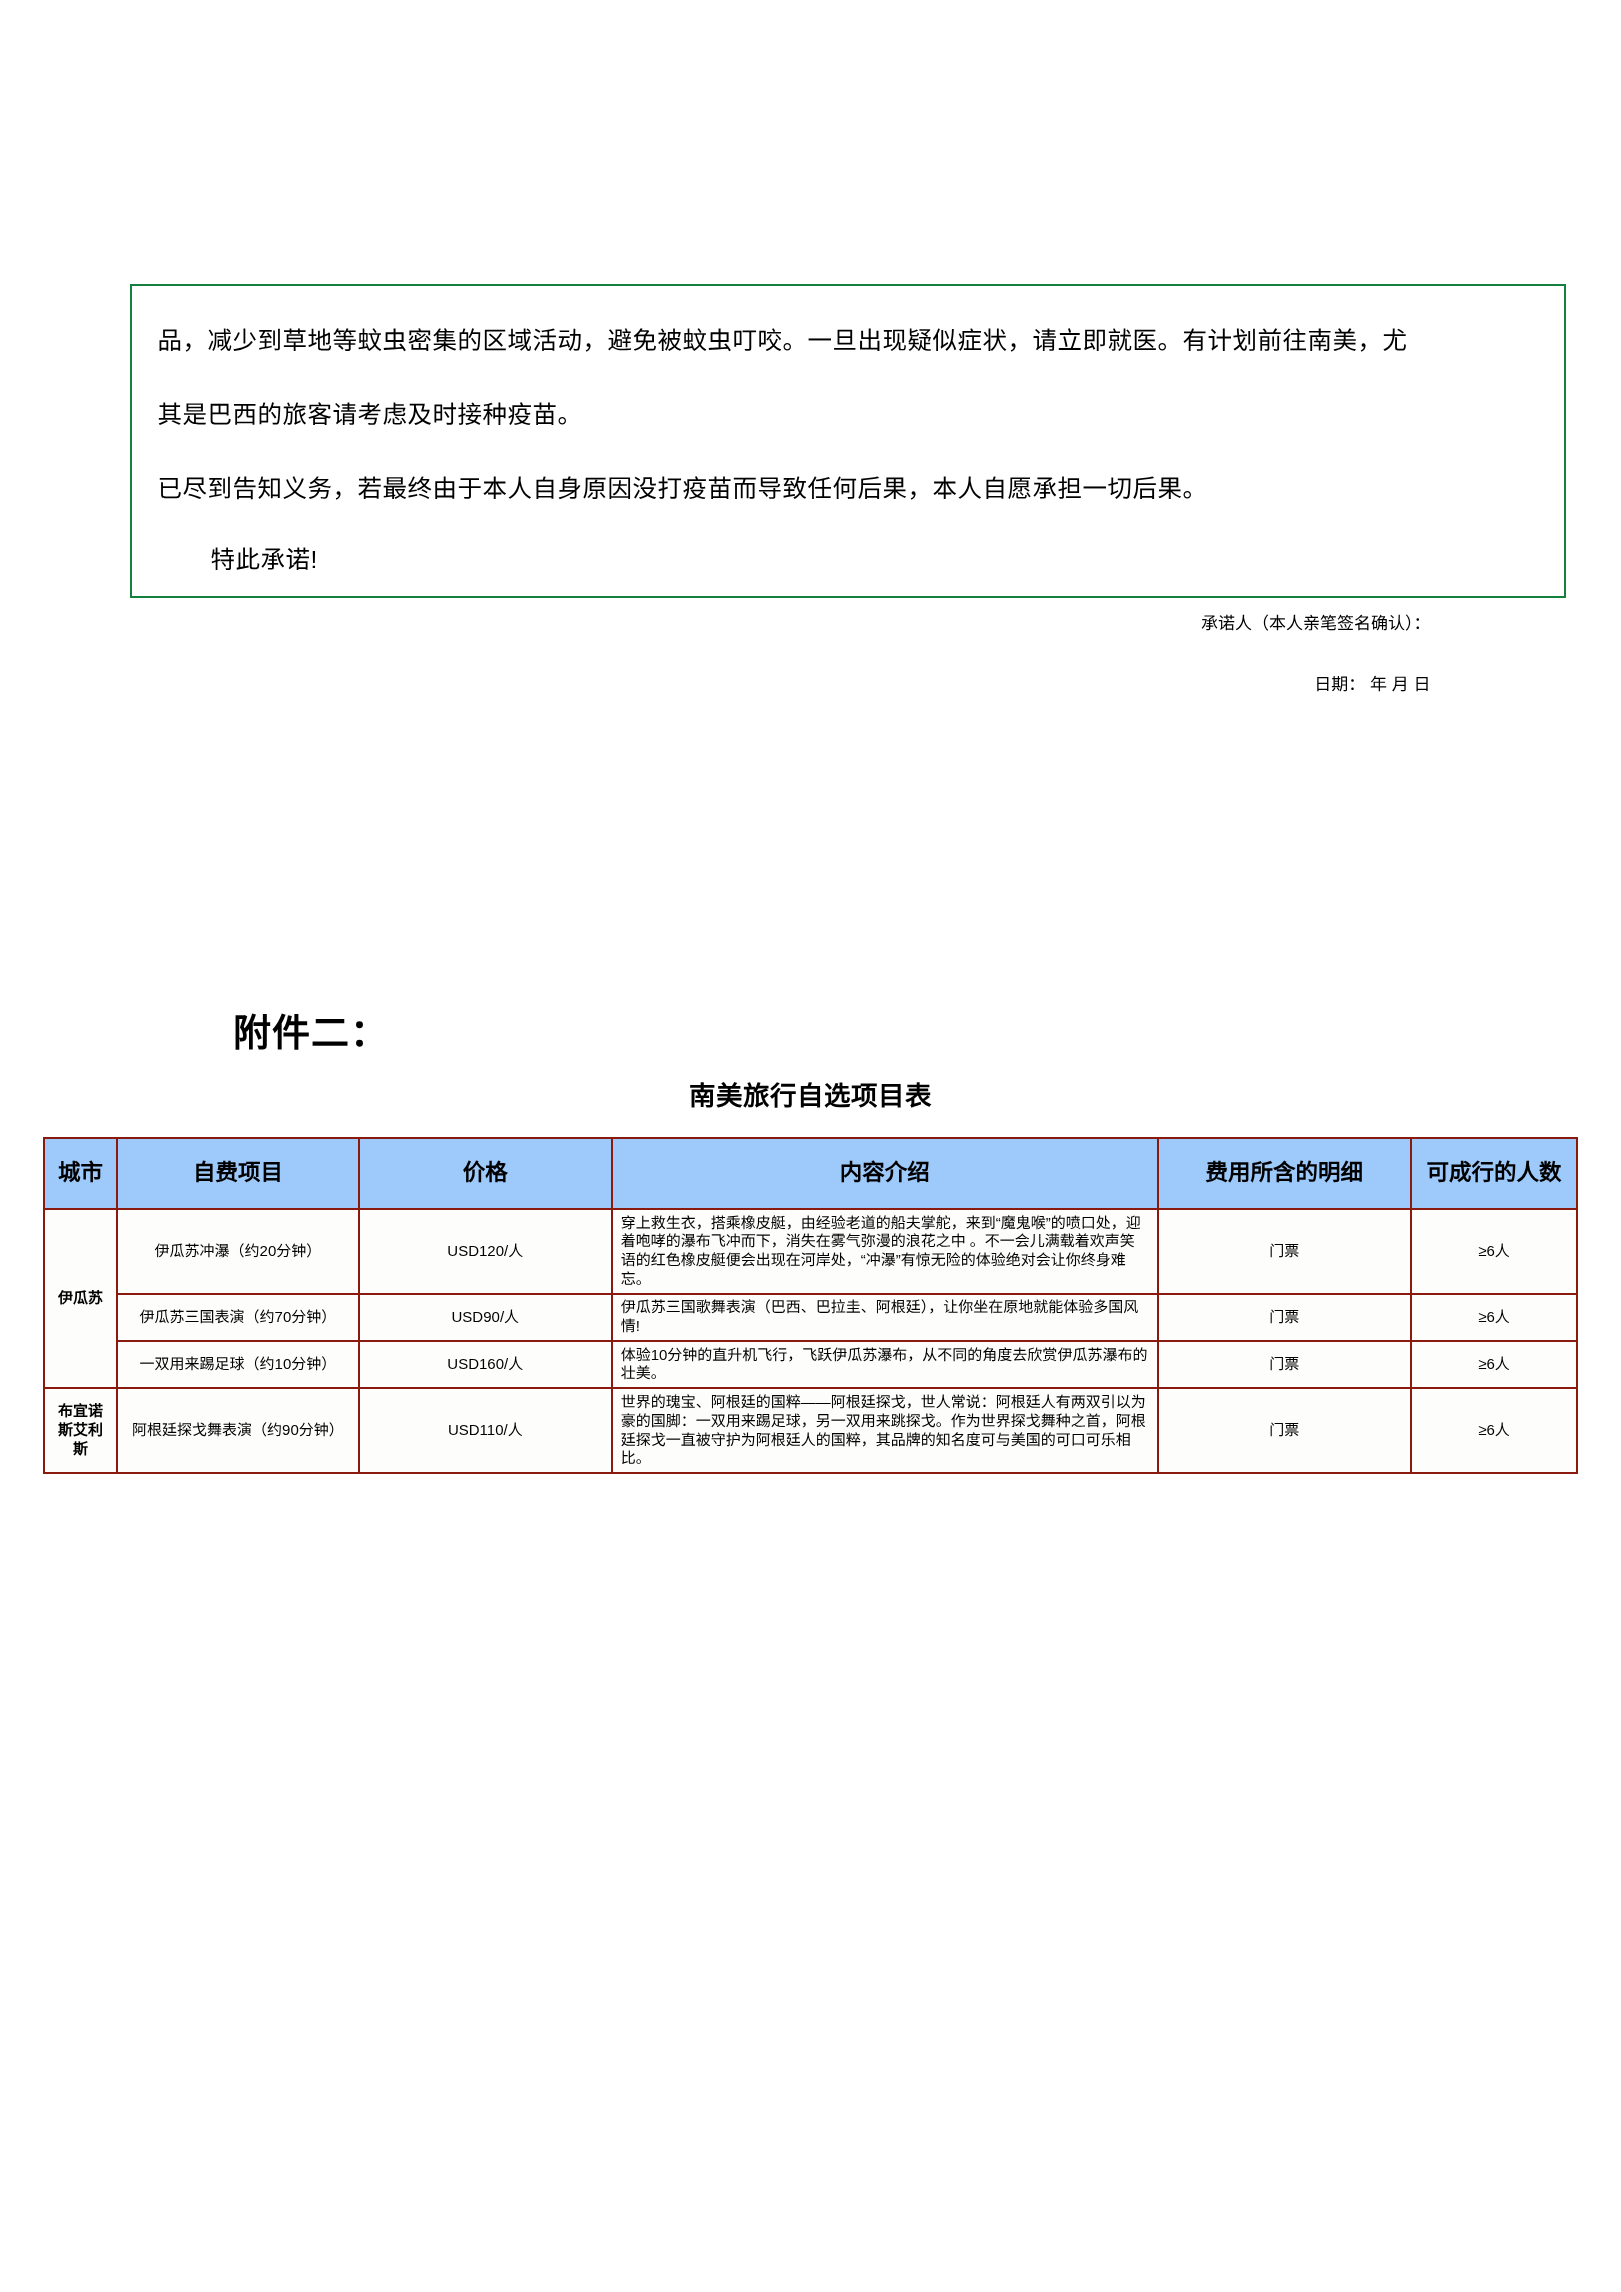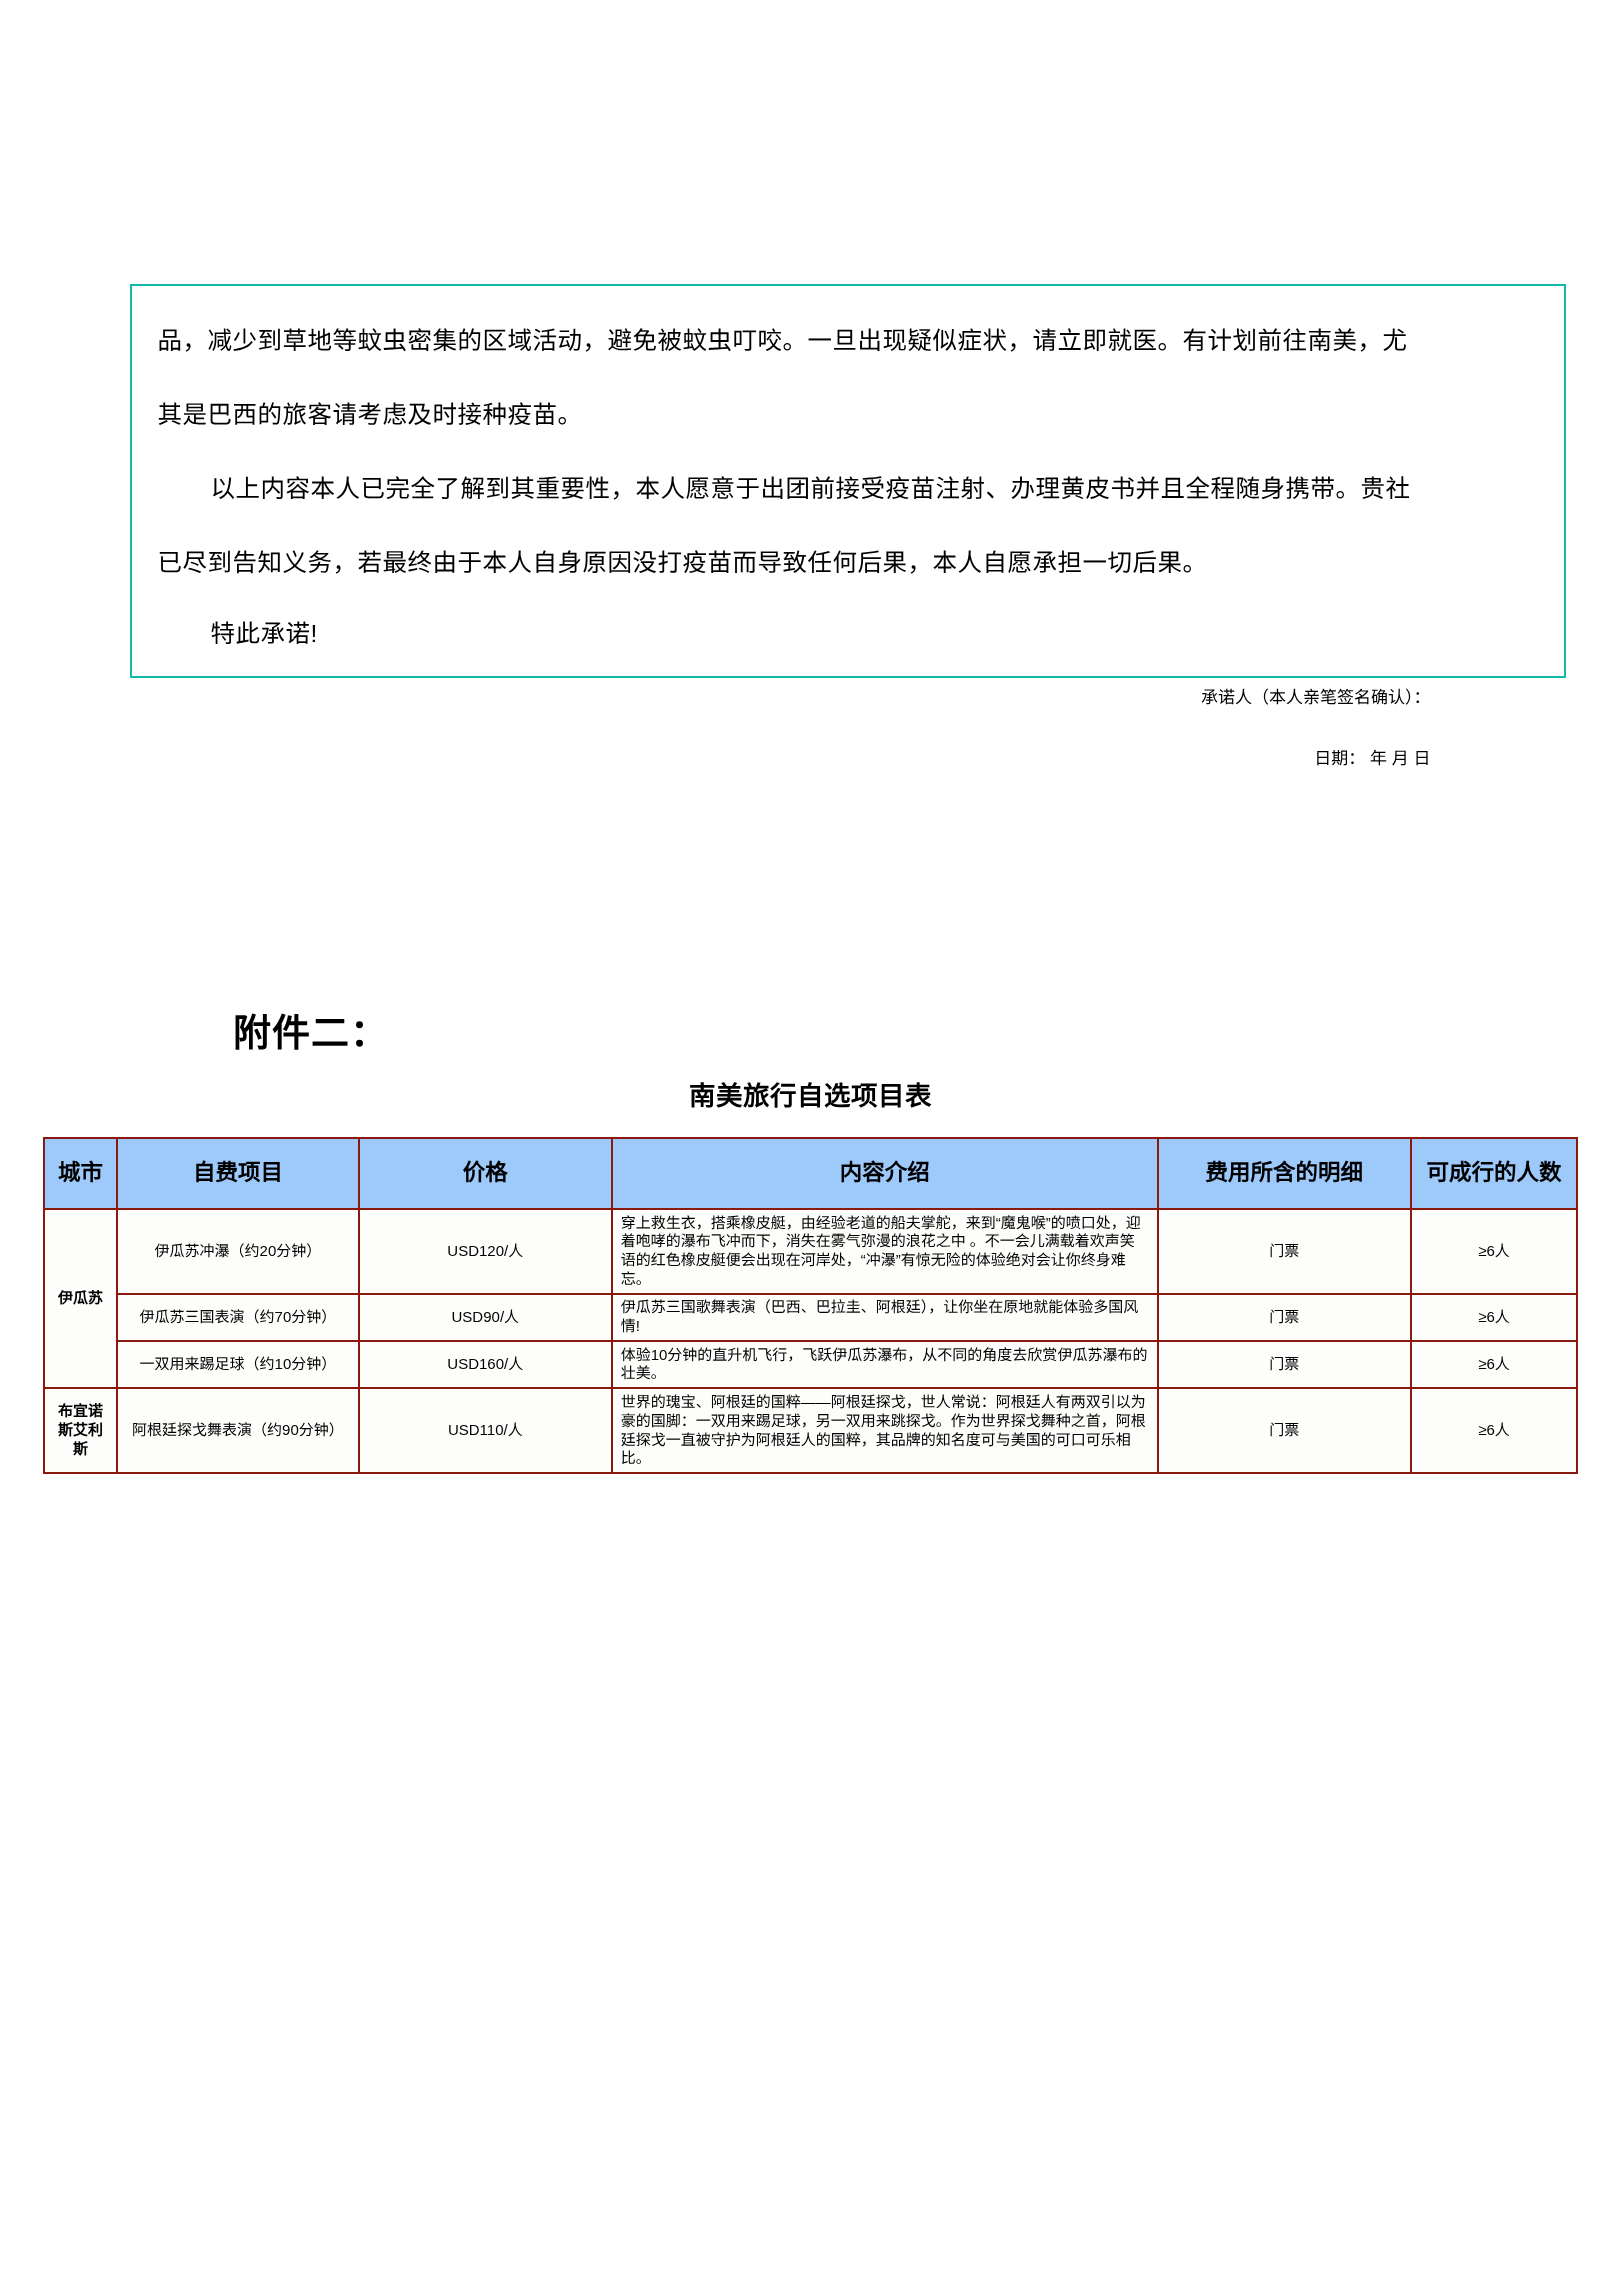--- a/index.html
+++ b/index.html
@@ -24,22 +24,22 @@
     height: 2293px;
     box-sizing: border-box;
   }
 
   
   .statement-box {
     position: absolute;
     left: 130px;
     top: 284px;
     width: 1436px;
-    height: 394px;
-    border: 2px solid #14b8a6;
+    height: 314px;
+    border: 2px solid #15803d;
     box-sizing: border-box;
     padding: 17.6px 25.5px 9.8px 25.5px;
   }
 
   .stmt-line {
     font-size: 24.5px;
     line-height: 74px;
     letter-spacing: 0.5px;
     white-space: nowrap;
   }
@@ -155,21 +155,20 @@
   }
 </style>
 </head>
 <body>
 
 <div class="page">
 
   <div class="statement-box">
     <div class="stmt-line">品，减少到草地等蚊虫密集的区域活动，避免被蚊虫叮咬。一旦出现疑似症状，请立即就医。有计划前往南美，尤</div>
     <div class="stmt-line">其是巴西的旅客请考虑及时接种疫苗。</div>
-    <div class="stmt-line indent">以上内容本人已完全了解到其重要性，本人愿意于出团前接受疫苗注射、办理黄皮书并且全程随身携带。贵社</div>
     <div class="stmt-line">已尽到告知义务，若最终由于本人自身原因没打疫苗而导致任何后果，本人自愿承担一切后果。</div>
     <div class="stmt-line indent tight">特此承诺!</div>
     <div class="stmt-right">承诺人（本人亲笔签名确认）：</div>
     <div class="stmt-right second">日期：  年  月  日</div>
   </div>
 
   <div class="attachment-title">附件二：</div>
 
   <div class="table-title">南美旅行自选项目表</div>
 

